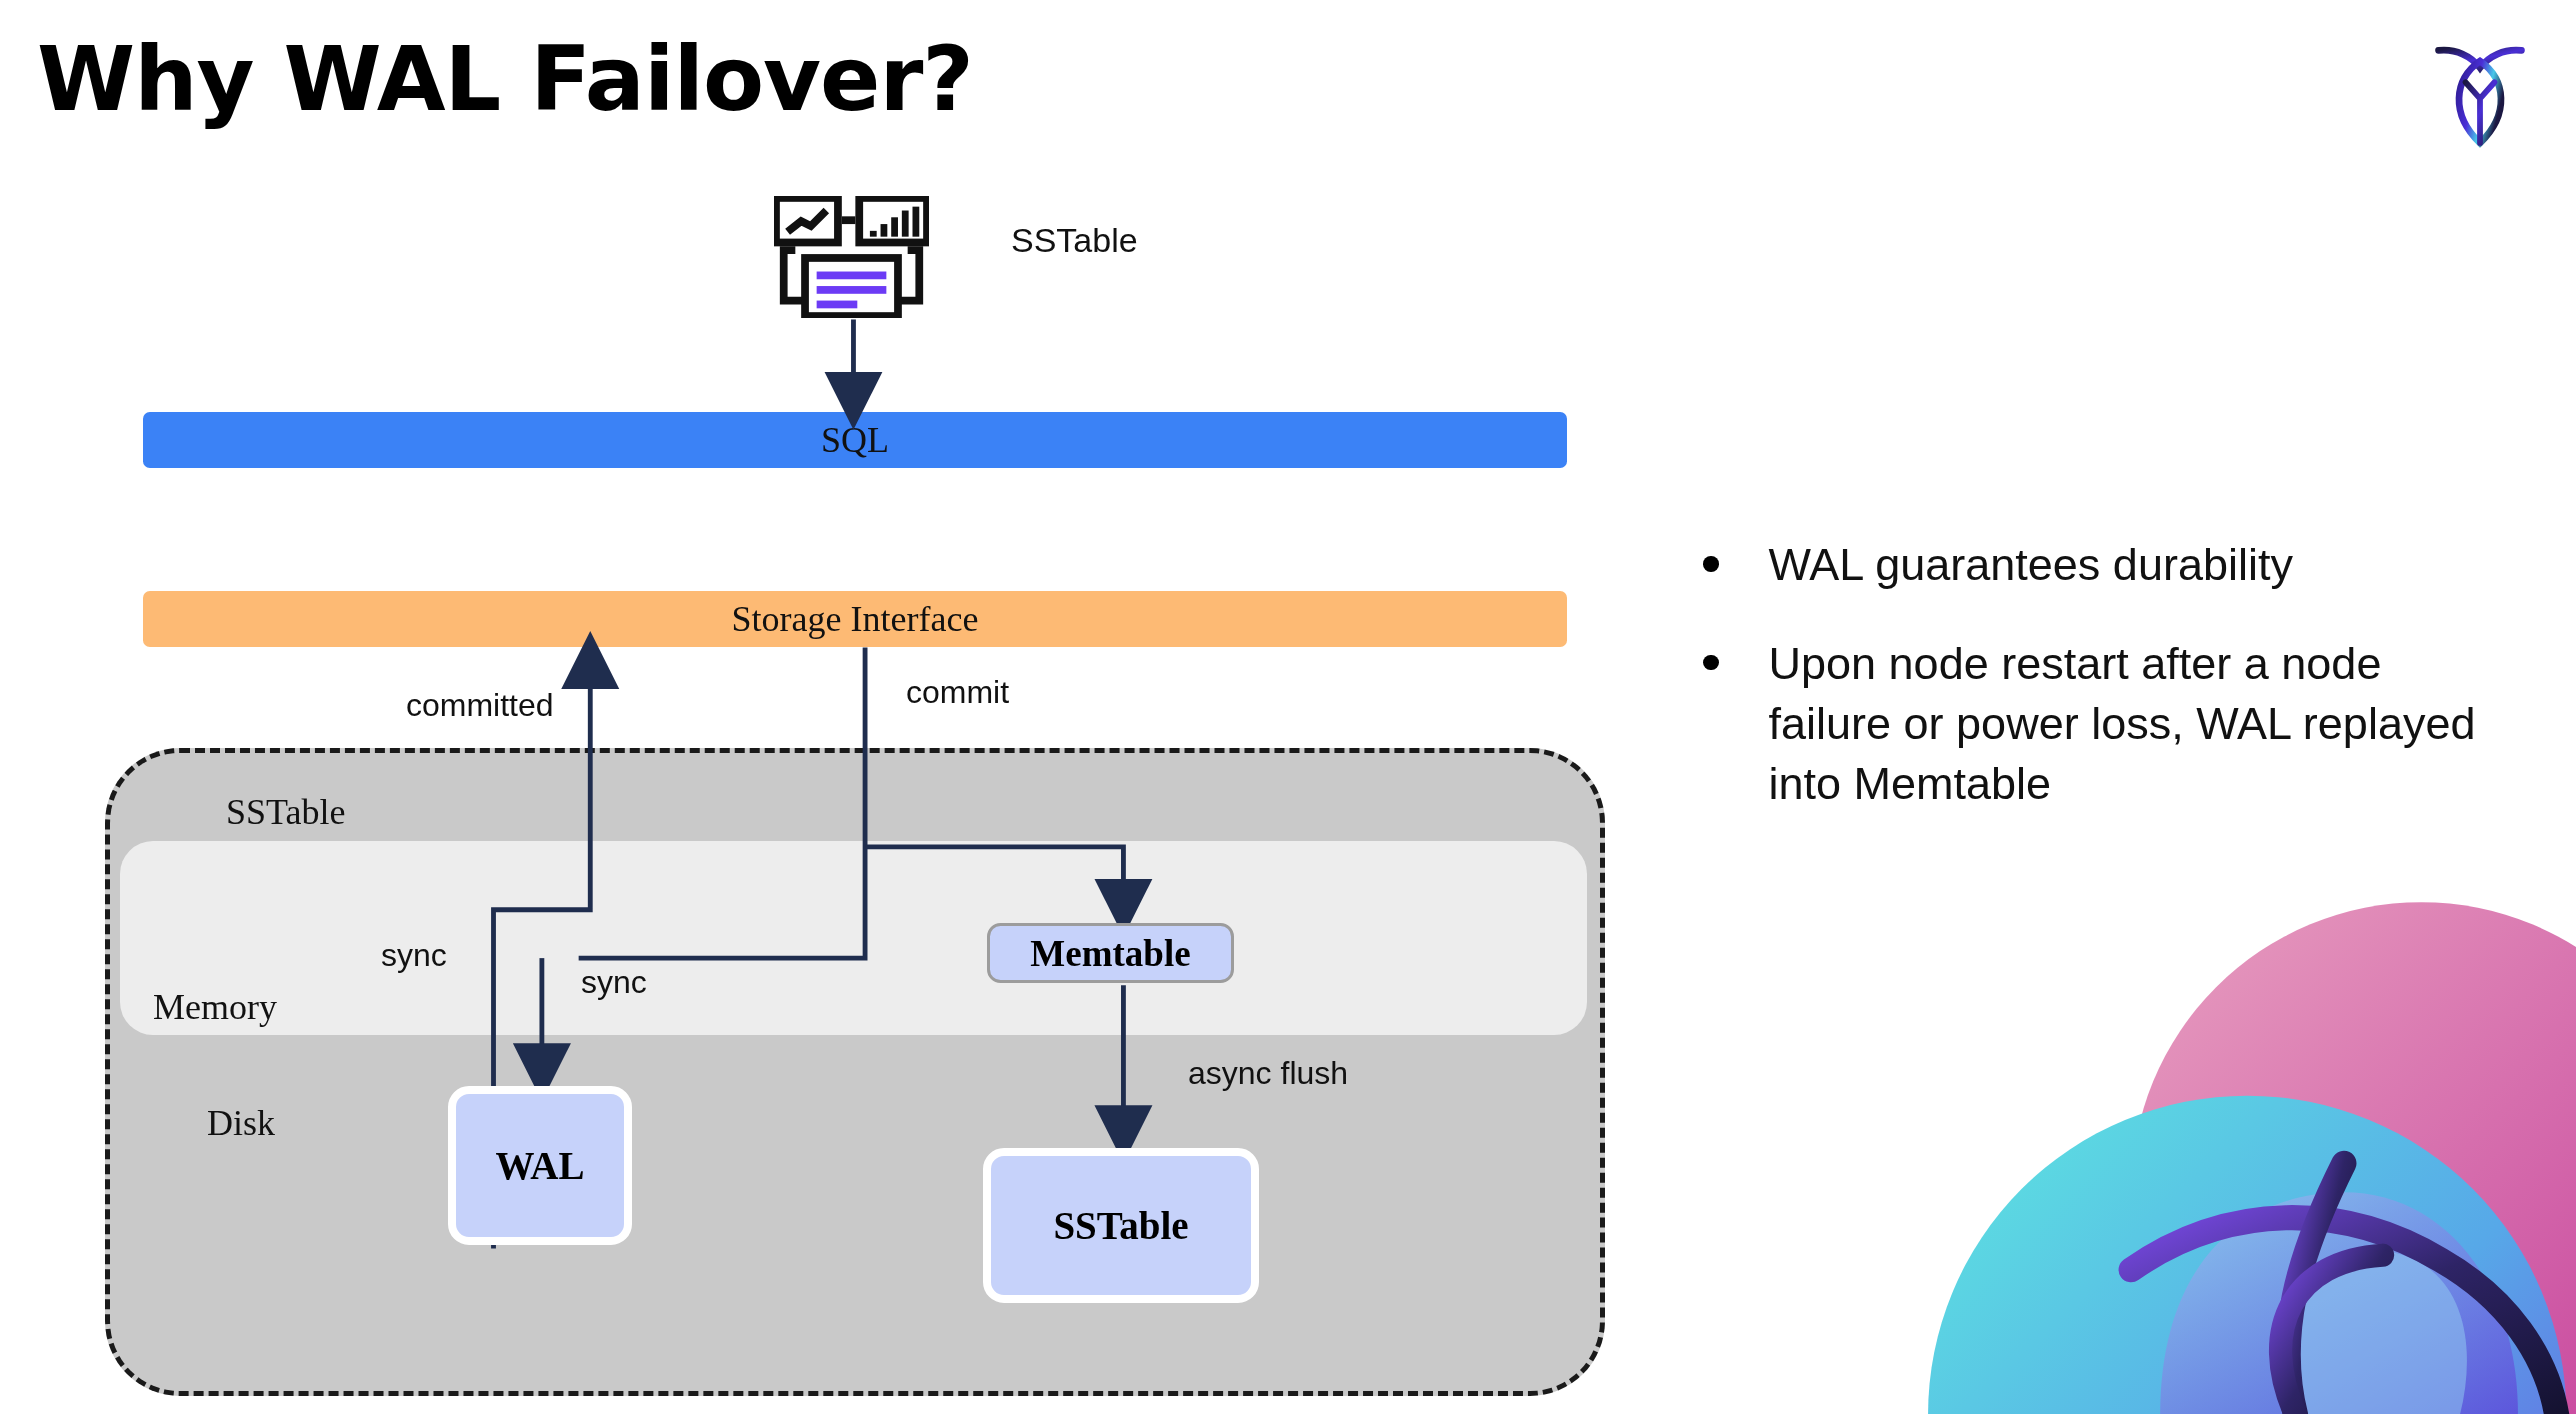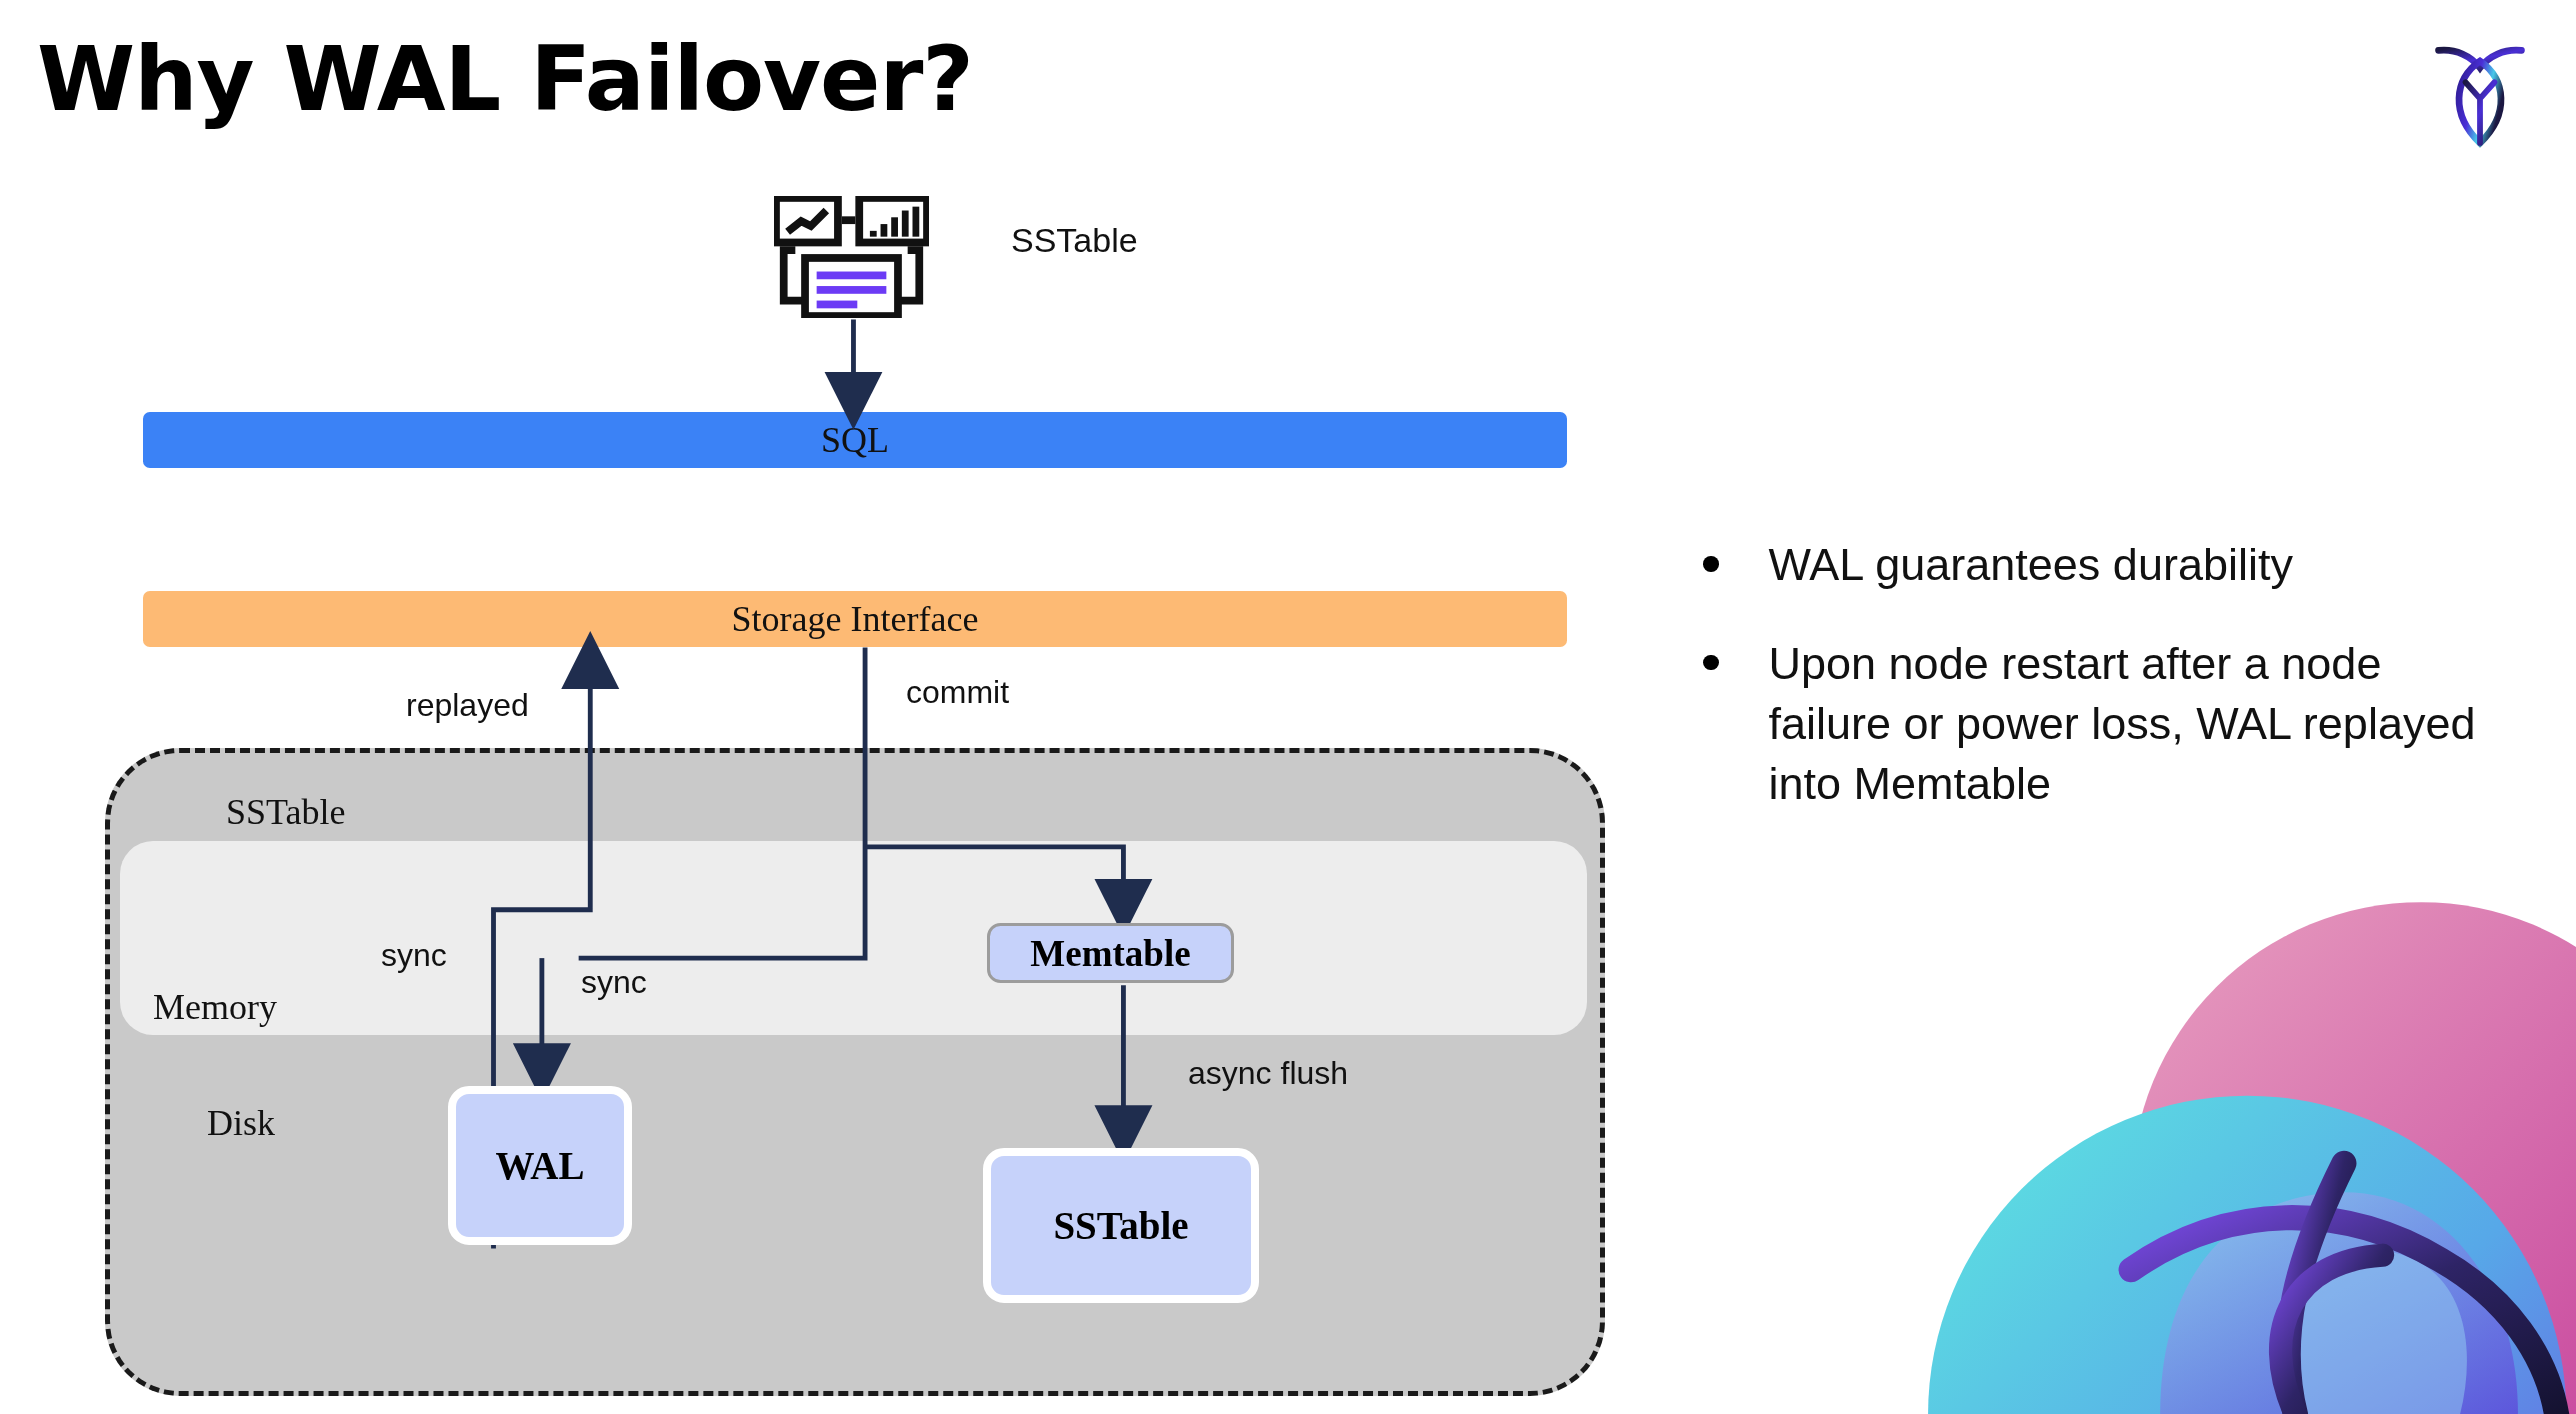--- a/index.html
+++ b/index.html
@@ -206,21 +206,21 @@
       <path d="M560 990 L560 1108" marker-end="url(#ah)"></path>
 
       <path d="M1161 1018 L1161 1172" marker-end="url(#ah)"></path>
     </g>
   </svg>
 
   <div id="node-memtable" class="node">Memtable</div>
   <div id="node-sstable" class="node">SSTable</div>
   <div id="node-wal" class="node">WAL</div>
 
-  <div id="lbl-committed" class="edge-label">replayed</div>
+  <div id="lbl-committed" class="edge-label">committed</div>
   <div id="lbl-commit" class="edge-label">commit</div>
   <div id="lbl-sync-1" class="edge-label">sync</div>
   <div id="lbl-sync-2" class="edge-label">sync</div>
   <div id="lbl-asyncflush" class="edge-label">async flush</div>
 </div>
 
 <div id="bullets">
   <div class="bullet-row">
     <div class="bullet-dot"></div>
     <div class="bullet-text">WAL guarantees durability</div>

